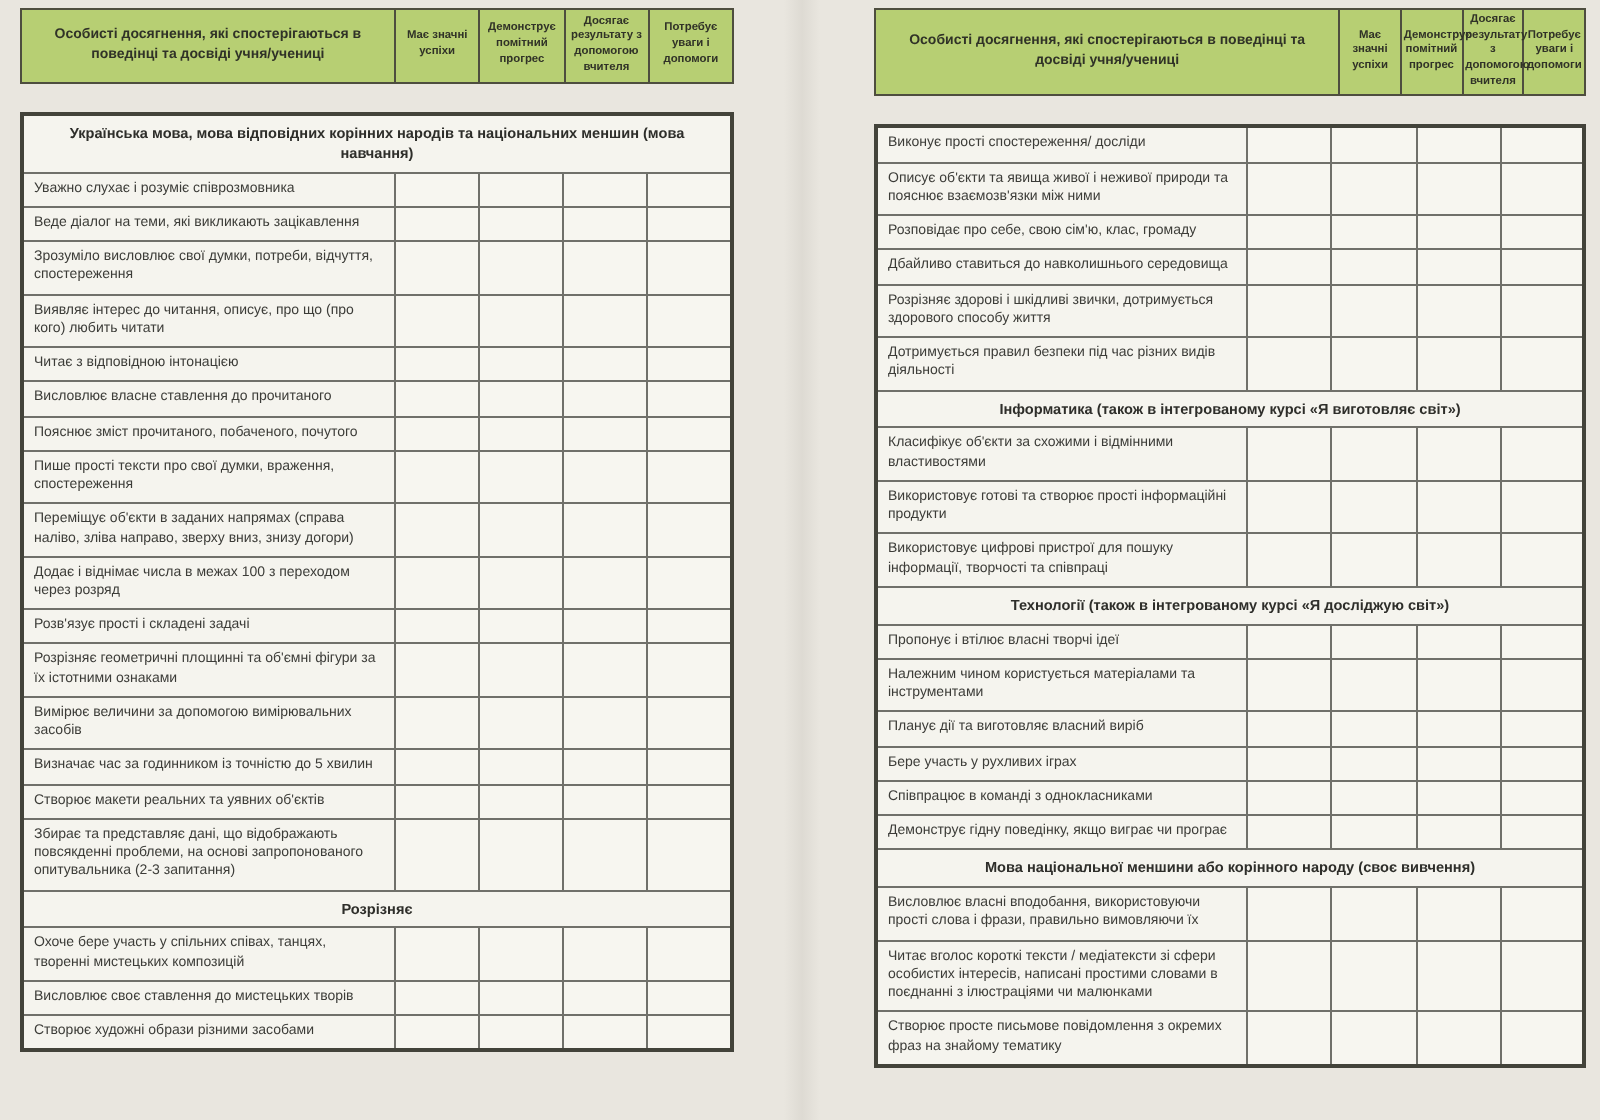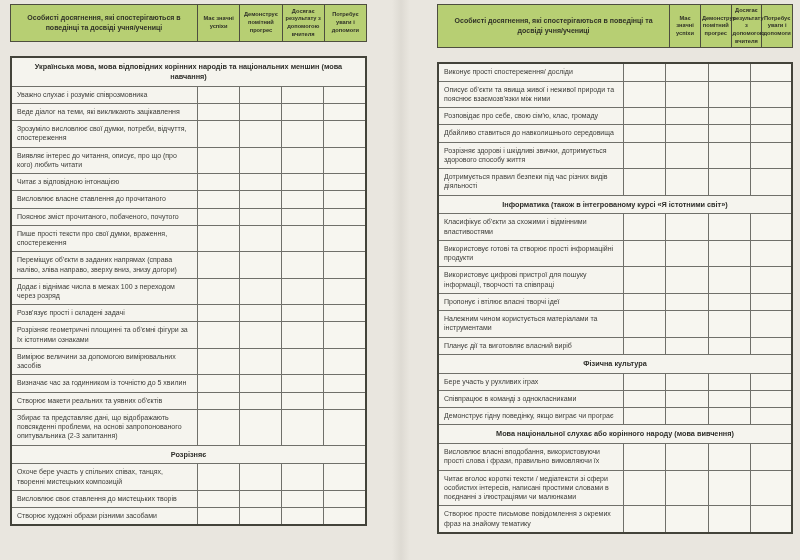--- a/index.html
+++ b/index.html
@@ -323,21 +323,21 @@
           <td class="mark-cell"></td>
         </tr>
         <tr>
           <td class="skill-label">Дотримується правил безпеки під час різних видів діяльності</td>
           <td class="mark-cell"></td>
           <td class="mark-cell"></td>
           <td class="mark-cell"></td>
           <td class="mark-cell"></td>
         </tr>
         <tr>
-          <td colspan="5" class="section-title">Інформатика (також в інтегрованому курсі «Я істотними світ»)</td>
+          <td colspan="5" class="section-title">Інформатика (також в інтегрованому курсі «Я виготовляє світ»)</td>
         </tr>
         <tr>
           <td class="skill-label">Класифікує об'єкти за схожими і відмінними властивостями</td>
           <td class="mark-cell"></td>
           <td class="mark-cell"></td>
           <td class="mark-cell"></td>
           <td class="mark-cell"></td>
         </tr>
         <tr>
           <td class="skill-label">Використовує готові та створює прості інформаційні продукти</td>
@@ -347,20 +347,23 @@
           <td class="mark-cell"></td>
         </tr>
         <tr>
           <td class="skill-label">Використовує цифрові пристрої для пошуку інформації, творчості та співпраці</td>
           <td class="mark-cell"></td>
           <td class="mark-cell"></td>
           <td class="mark-cell"></td>
           <td class="mark-cell"></td>
         </tr>
         <tr>
+          <td colspan="5" class="section-title">Технології (також в інтегрованому курсі «Я досліджую світ»)</td>
+        </tr>
+        <tr>
           <td class="skill-label">Пропонує і втілює власні творчі ідеї</td>
           <td class="mark-cell"></td>
           <td class="mark-cell"></td>
           <td class="mark-cell"></td>
           <td class="mark-cell"></td>
         </tr>
         <tr>
           <td class="skill-label">Належним чином користується матеріалами та інструментами</td>
           <td class="mark-cell"></td>
           <td class="mark-cell"></td>
@@ -368,23 +371,20 @@
           <td class="mark-cell"></td>
         </tr>
         <tr>
           <td class="skill-label">Планує дії та виготовляє власний виріб</td>
           <td class="mark-cell"></td>
           <td class="mark-cell"></td>
           <td class="mark-cell"></td>
           <td class="mark-cell"></td>
         </tr>
         <tr>
-          <td colspan="5" class="section-title">Фізична культура</td>
-        </tr>
-        <tr>
           <td class="skill-label">Бере участь у рухливих іграх</td>
           <td class="mark-cell"></td>
           <td class="mark-cell"></td>
           <td class="mark-cell"></td>
           <td class="mark-cell"></td>
         </tr>
         <tr>
           <td class="skill-label">Співпрацює в команді з однокласниками</td>
           <td class="mark-cell"></td>
           <td class="mark-cell"></td>
@@ -392,21 +392,21 @@
           <td class="mark-cell"></td>
         </tr>
         <tr>
           <td class="skill-label">Демонструє гідну поведінку, якщо виграє чи програє</td>
           <td class="mark-cell"></td>
           <td class="mark-cell"></td>
           <td class="mark-cell"></td>
           <td class="mark-cell"></td>
         </tr>
         <tr>
-          <td colspan="5" class="section-title">Мова національної слухає або корінного народу (мова вивчення)</td>
+          <td colspan="5" class="section-title">Мова національної меншини або корінного народу (своє вивчення)</td>
         </tr>
         <tr>
           <td class="skill-label">Висловлює власні вподобання, використовуючи прості слова і фрази, правильно вимовляючи їх</td>
           <td class="mark-cell"></td>
           <td class="mark-cell"></td>
           <td class="mark-cell"></td>
           <td class="mark-cell"></td>
         </tr>
         <tr>
           <td class="skill-label">Читає вголос короткі тексти / медіатексти зі сфери особистих інтересів, написані простими словами в поєднанні з ілюстраціями чи малюнками</td>

